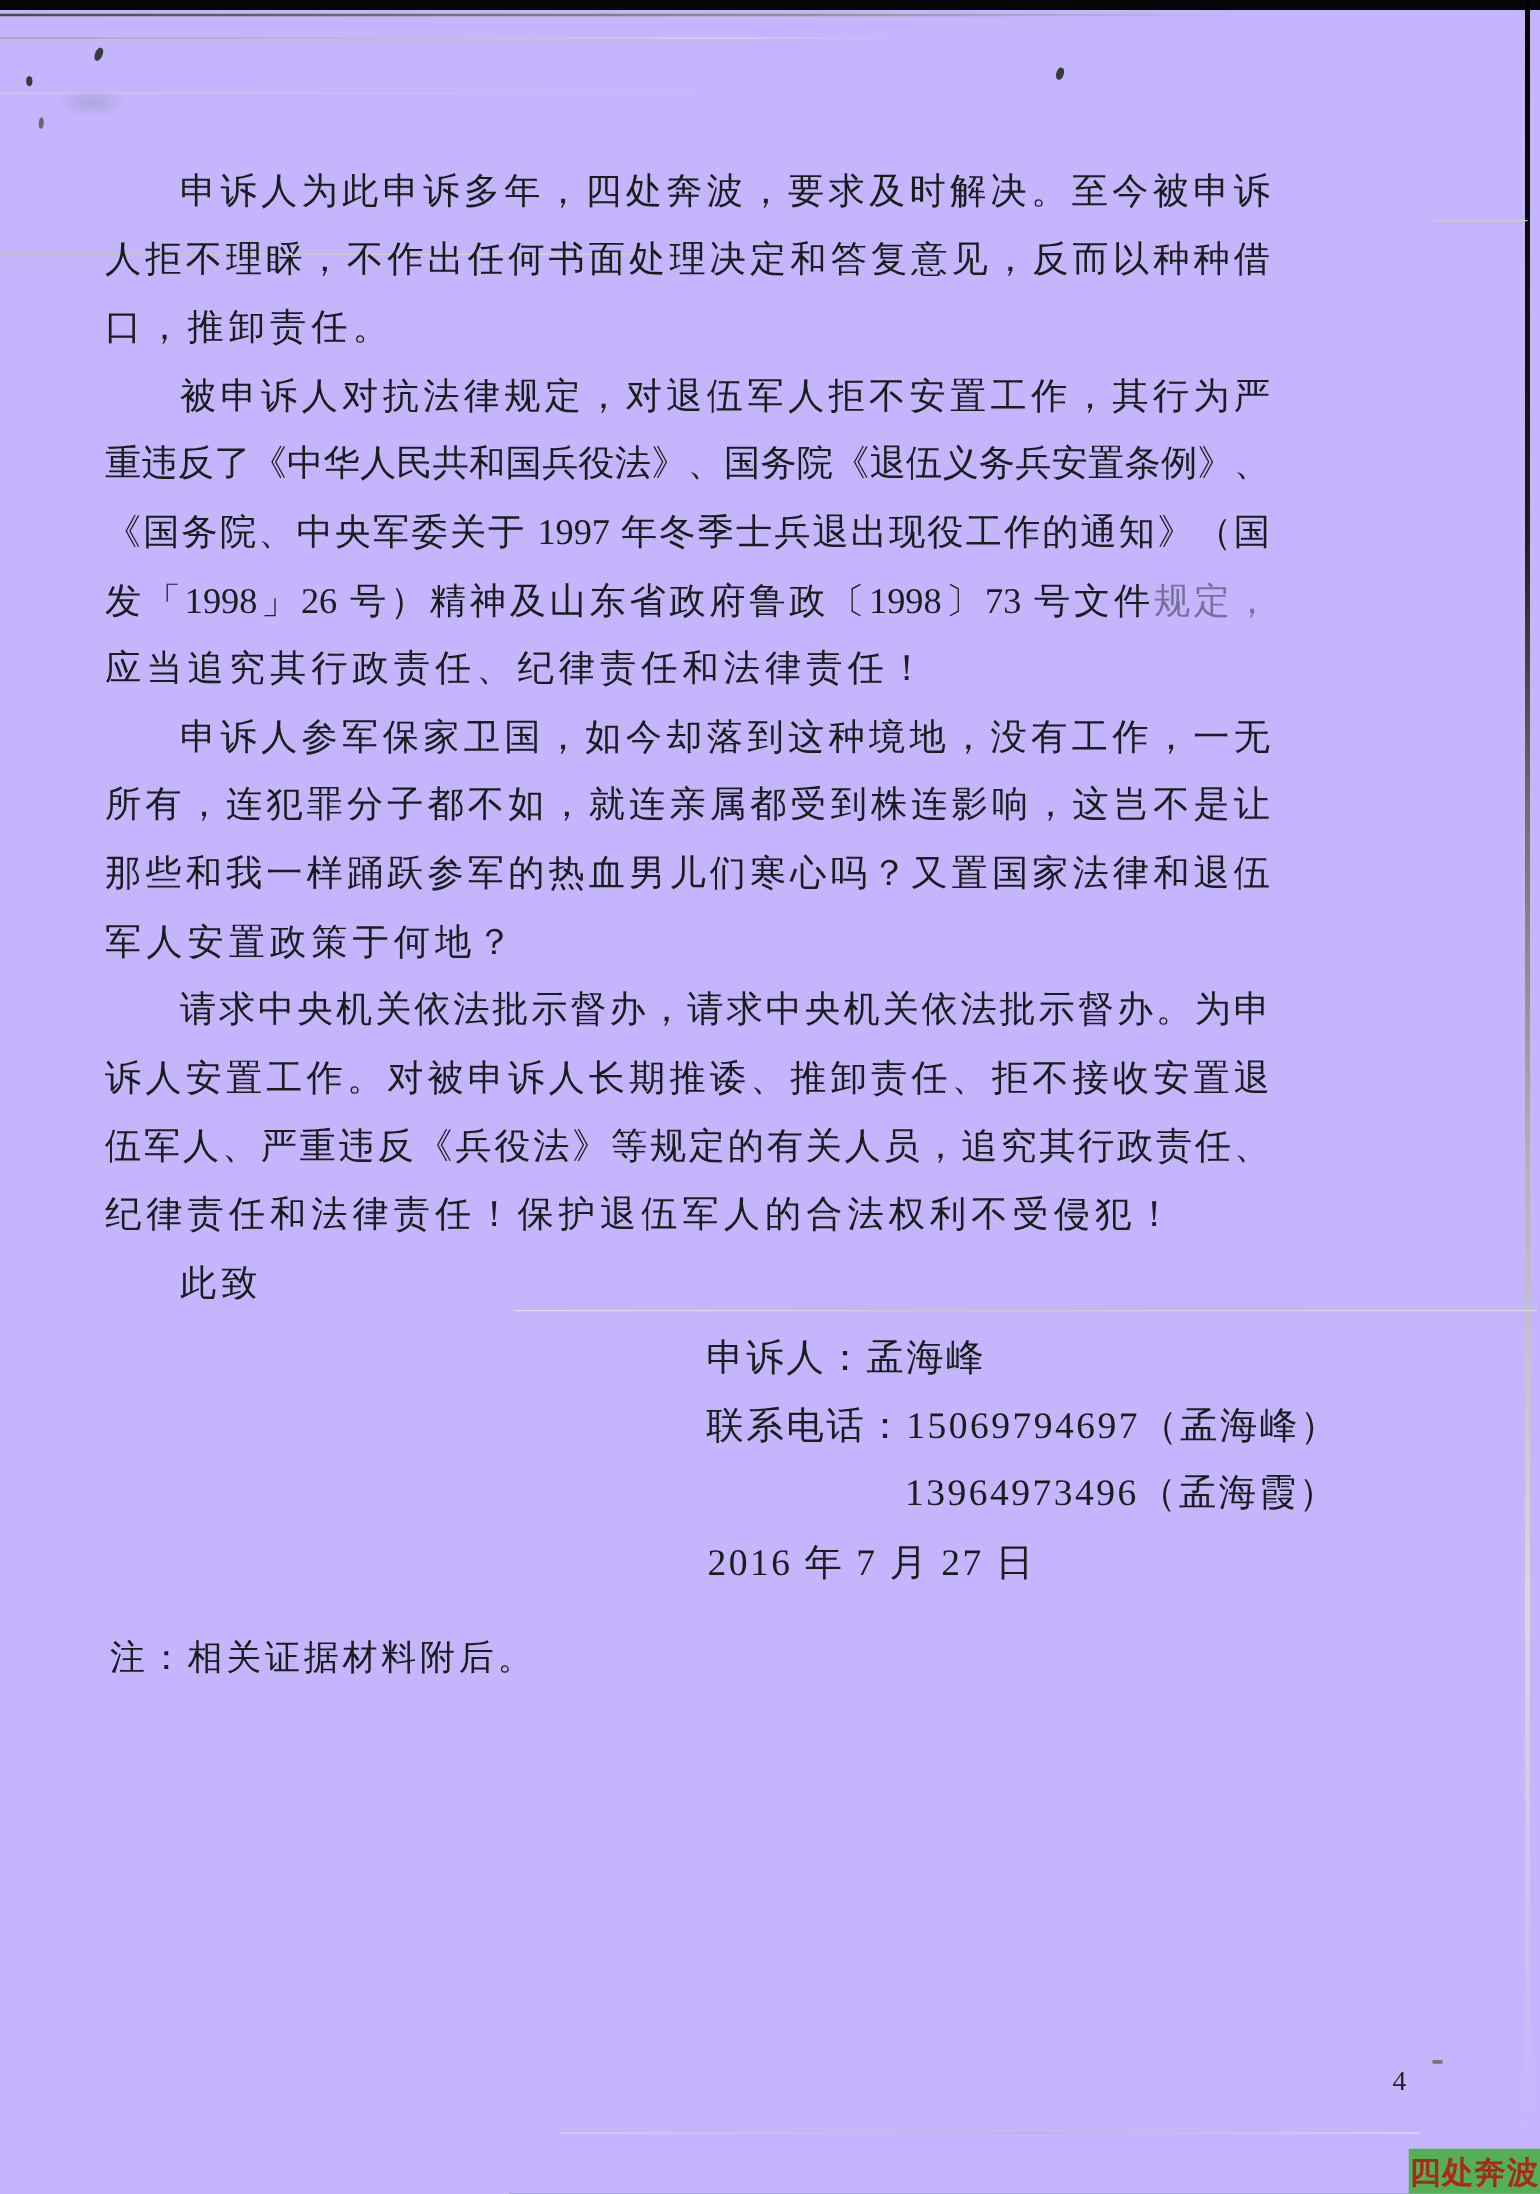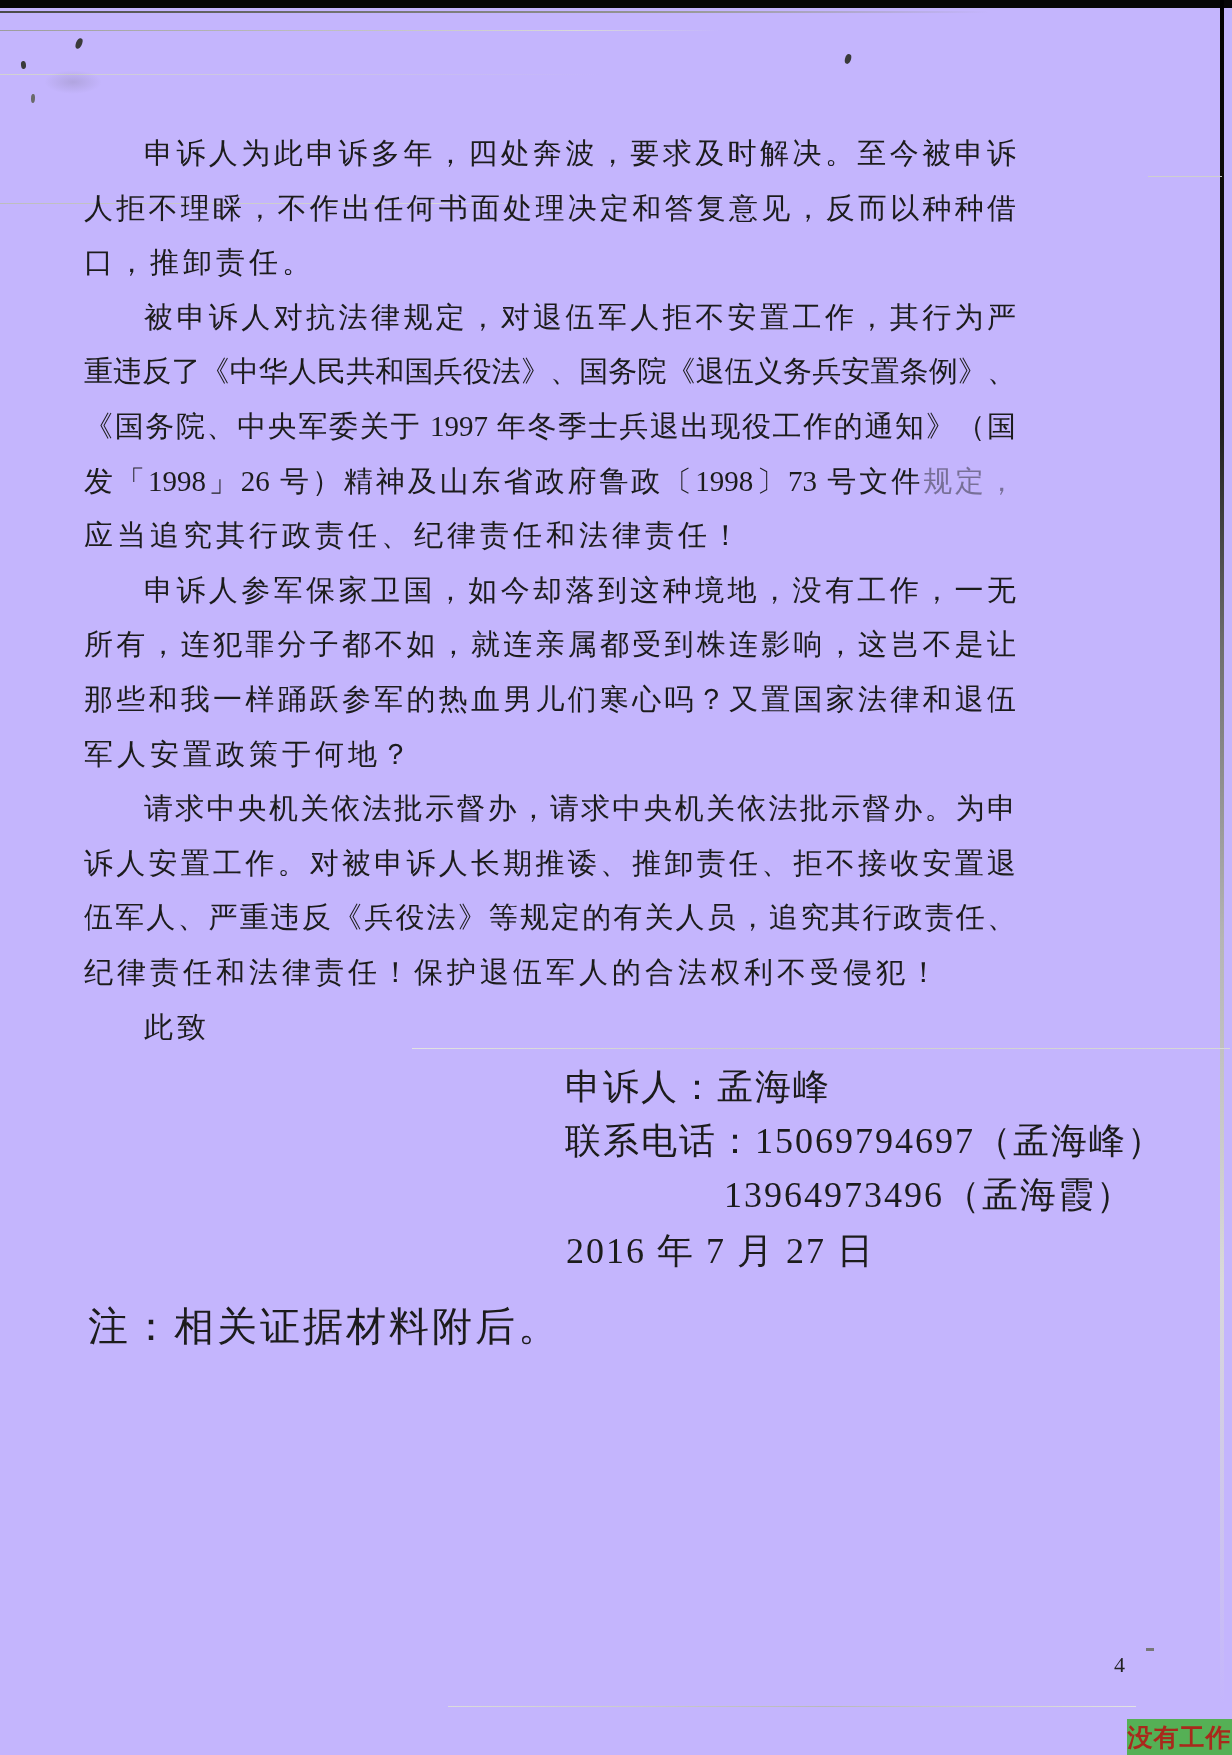--- a/index.html
+++ b/index.html
@@ -33,27 +33,27 @@
 
   
   .body-text { position:absolute; left:84px; top:126px; width:932px; }
   .line { height:54.6px; line-height:54.6px; font-size:29px; white-space:nowrap; }
   .line.just { white-space:normal; text-align:justify; text-align-last:justify; text-justify:inter-character; overflow:hidden; }
   .line.indent { padding-left:60px; }
   .line.short { letter-spacing:4px; }
   .faded { opacity:.45; }
 
   
-  .sig { position:absolute; font-size:36px; letter-spacing:2px; white-space:nowrap; }
+  .sig { position:absolute; font-size:30px; letter-spacing:2px; white-space:nowrap; }
   .sig-name   { left:565px; top:1060px; }
   .sig-phone1 { left:565px; top:1114px; }
   .sig-phone2 { left:724px; top:1168px; }
   .sig-date   { left:566px; top:1224px; }
   .sig, .note-line { height:54px; line-height:54px; }
-  .note-line { position:absolute; left:88px; top:1300px; font-size:40px; letter-spacing:3px; white-space:nowrap; }
+  .note-line { position:absolute; left:88px; top:1300px; font-size:28px; letter-spacing:3px; white-space:nowrap; }
 
   .page-number { position:absolute; left:1114px; top:1652px; font-size:22px; color:#222; }
   .pn-tick { position:absolute; left:1146px; top:1648px; width:8px; height:3px; background:#777; }
 
   .watermark { position:absolute; left:1127px; top:1719px; width:105px; height:36px;
     background:#55b055; color:#a9291c; font-weight:bold; font-size:25px;
     display:flex; align-items:center; justify-content:center; letter-spacing:1px; white-space:nowrap; }
 </style>
 </head>
 <body>
@@ -98,15 +98,15 @@
   <div class="sig sig-name">申诉人：孟海峰</div>
   <div class="sig sig-phone1">联系电话：15069794697（孟海峰）</div>
   <div class="sig sig-phone2">13964973496（孟海霞）</div>
   <div class="sig sig-date">2016 年 7 月 27 日</div>
 
   <div class="note-line">注：相关证据材料附后。</div>
 
   <div class="page-number">4</div>
   <div class="pn-tick"></div>
 
-  <div class="watermark">没有工作</div>
+  <div class="watermark">四处奔波</div>
 
 </div>
 
 </body></html>

